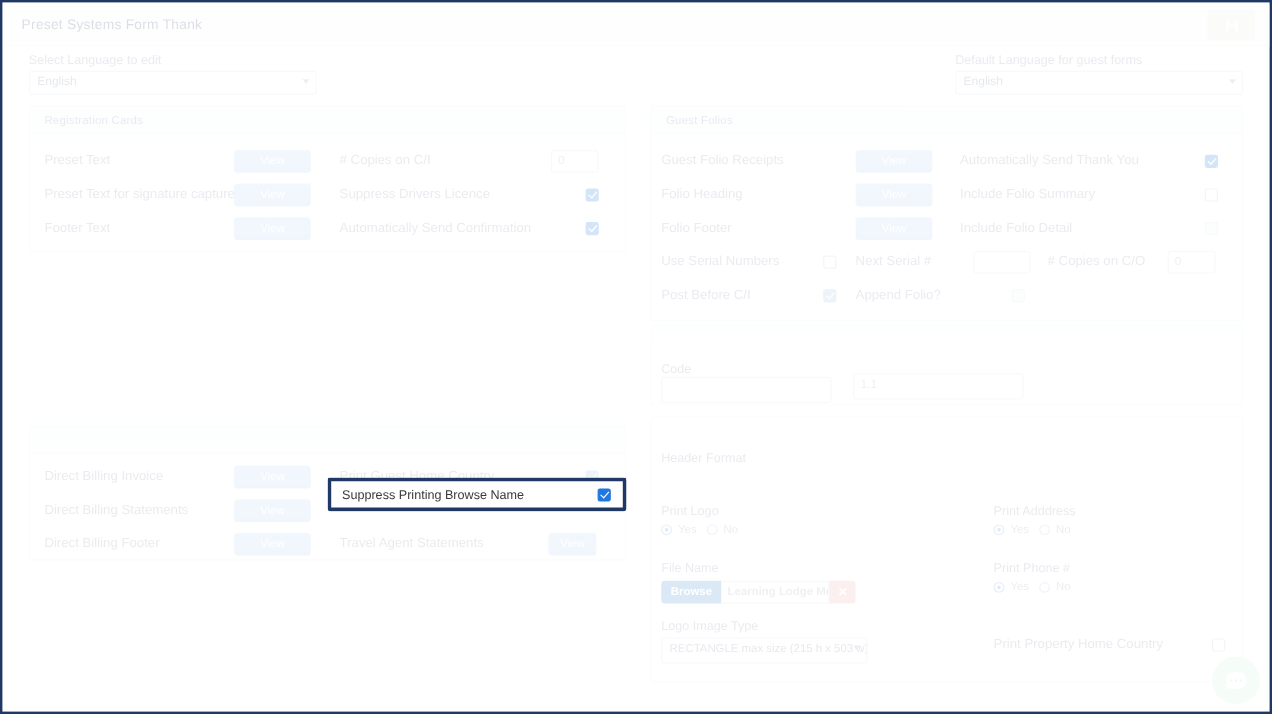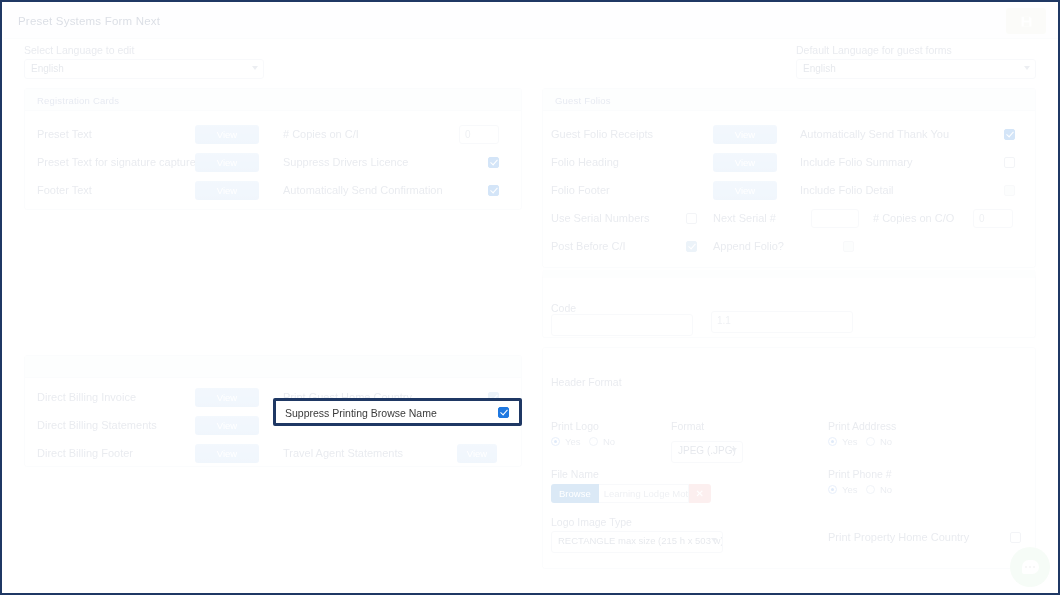--- a/index.html
+++ b/index.html
@@ -230,21 +230,21 @@
   }
 </style>
 </head>
 <body>
 
 <div id="page">
 
   <div class="faded">
 
     <div class="app-header">
-      <div class="app-title">Preset Systems Form Next</div>
+      <div class="app-title">Preset Systems Form Thank</div>
       <div class="save-btn">
         <span>
           <svg width="13" height="13" viewBox="0 0 16 16">
             <path d="M2 2h10l2 2v10H2V2z" fill="#ffffff"></path>
             <rect x="5" y="2" width="6" height="5" fill="#edeee1"></rect>
             <rect x="4.5" y="9" width="7" height="5" fill="#edeee1"></rect>
           </svg>
         </span>
       </div>
     </div>
@@ -382,43 +382,36 @@
           <div class="radio-row" style="top:16px;left:0;">
             <span class="radio sel"></span>
             <span class="radio-lbl">Yes</span>
           </div>
           <div class="radio-row" style="top:16px;left:38px;">
             <span class="radio"></span>
             <span class="radio-lbl">No</span>
           </div>
         </div>
 
-        <div class="grp" style="left:128px;top:72px;">
-          <div class="field-label">Format</div>
-          <div class="select-box" style="width:72px;height:22px;margin-top:9px;">
-            <span>JPEG (.JPG)</span>
-            <span class="caret"></span>
-          </div>
-        </div>
 
         <div class="grp" style="left:285px;top:72px;">
           <div class="field-label">Print Adddress</div>
           <div class="radio-row" style="top:16px;left:0;">
             <span class="radio sel"></span>
             <span class="radio-lbl">Yes</span>
           </div>
           <div class="radio-row" style="top:16px;left:38px;">
             <span class="radio"></span>
             <span class="radio-lbl">No</span>
           </div>
         </div>
 
         <div class="grp" style="left:8px;top:120px;">
           <div class="field-label">File Name</div>
-          <div class="file-row" style="top:16px;left:0;">
+          <div class="file-row" style="top:16px;left:0;font-weight:bold;">
             <div class="browse">Browse</div>
             <div class="fname">Learning Lodge Motel.jp</div>
             <div class="fclear">✕</div>
           </div>
         </div>
 
         <div class="grp" style="left:285px;top:120px;">
           <div class="field-label">Print Phone #</div>
           <div class="radio-row" style="top:16px;left:0;">
             <span class="radio sel"></span>

